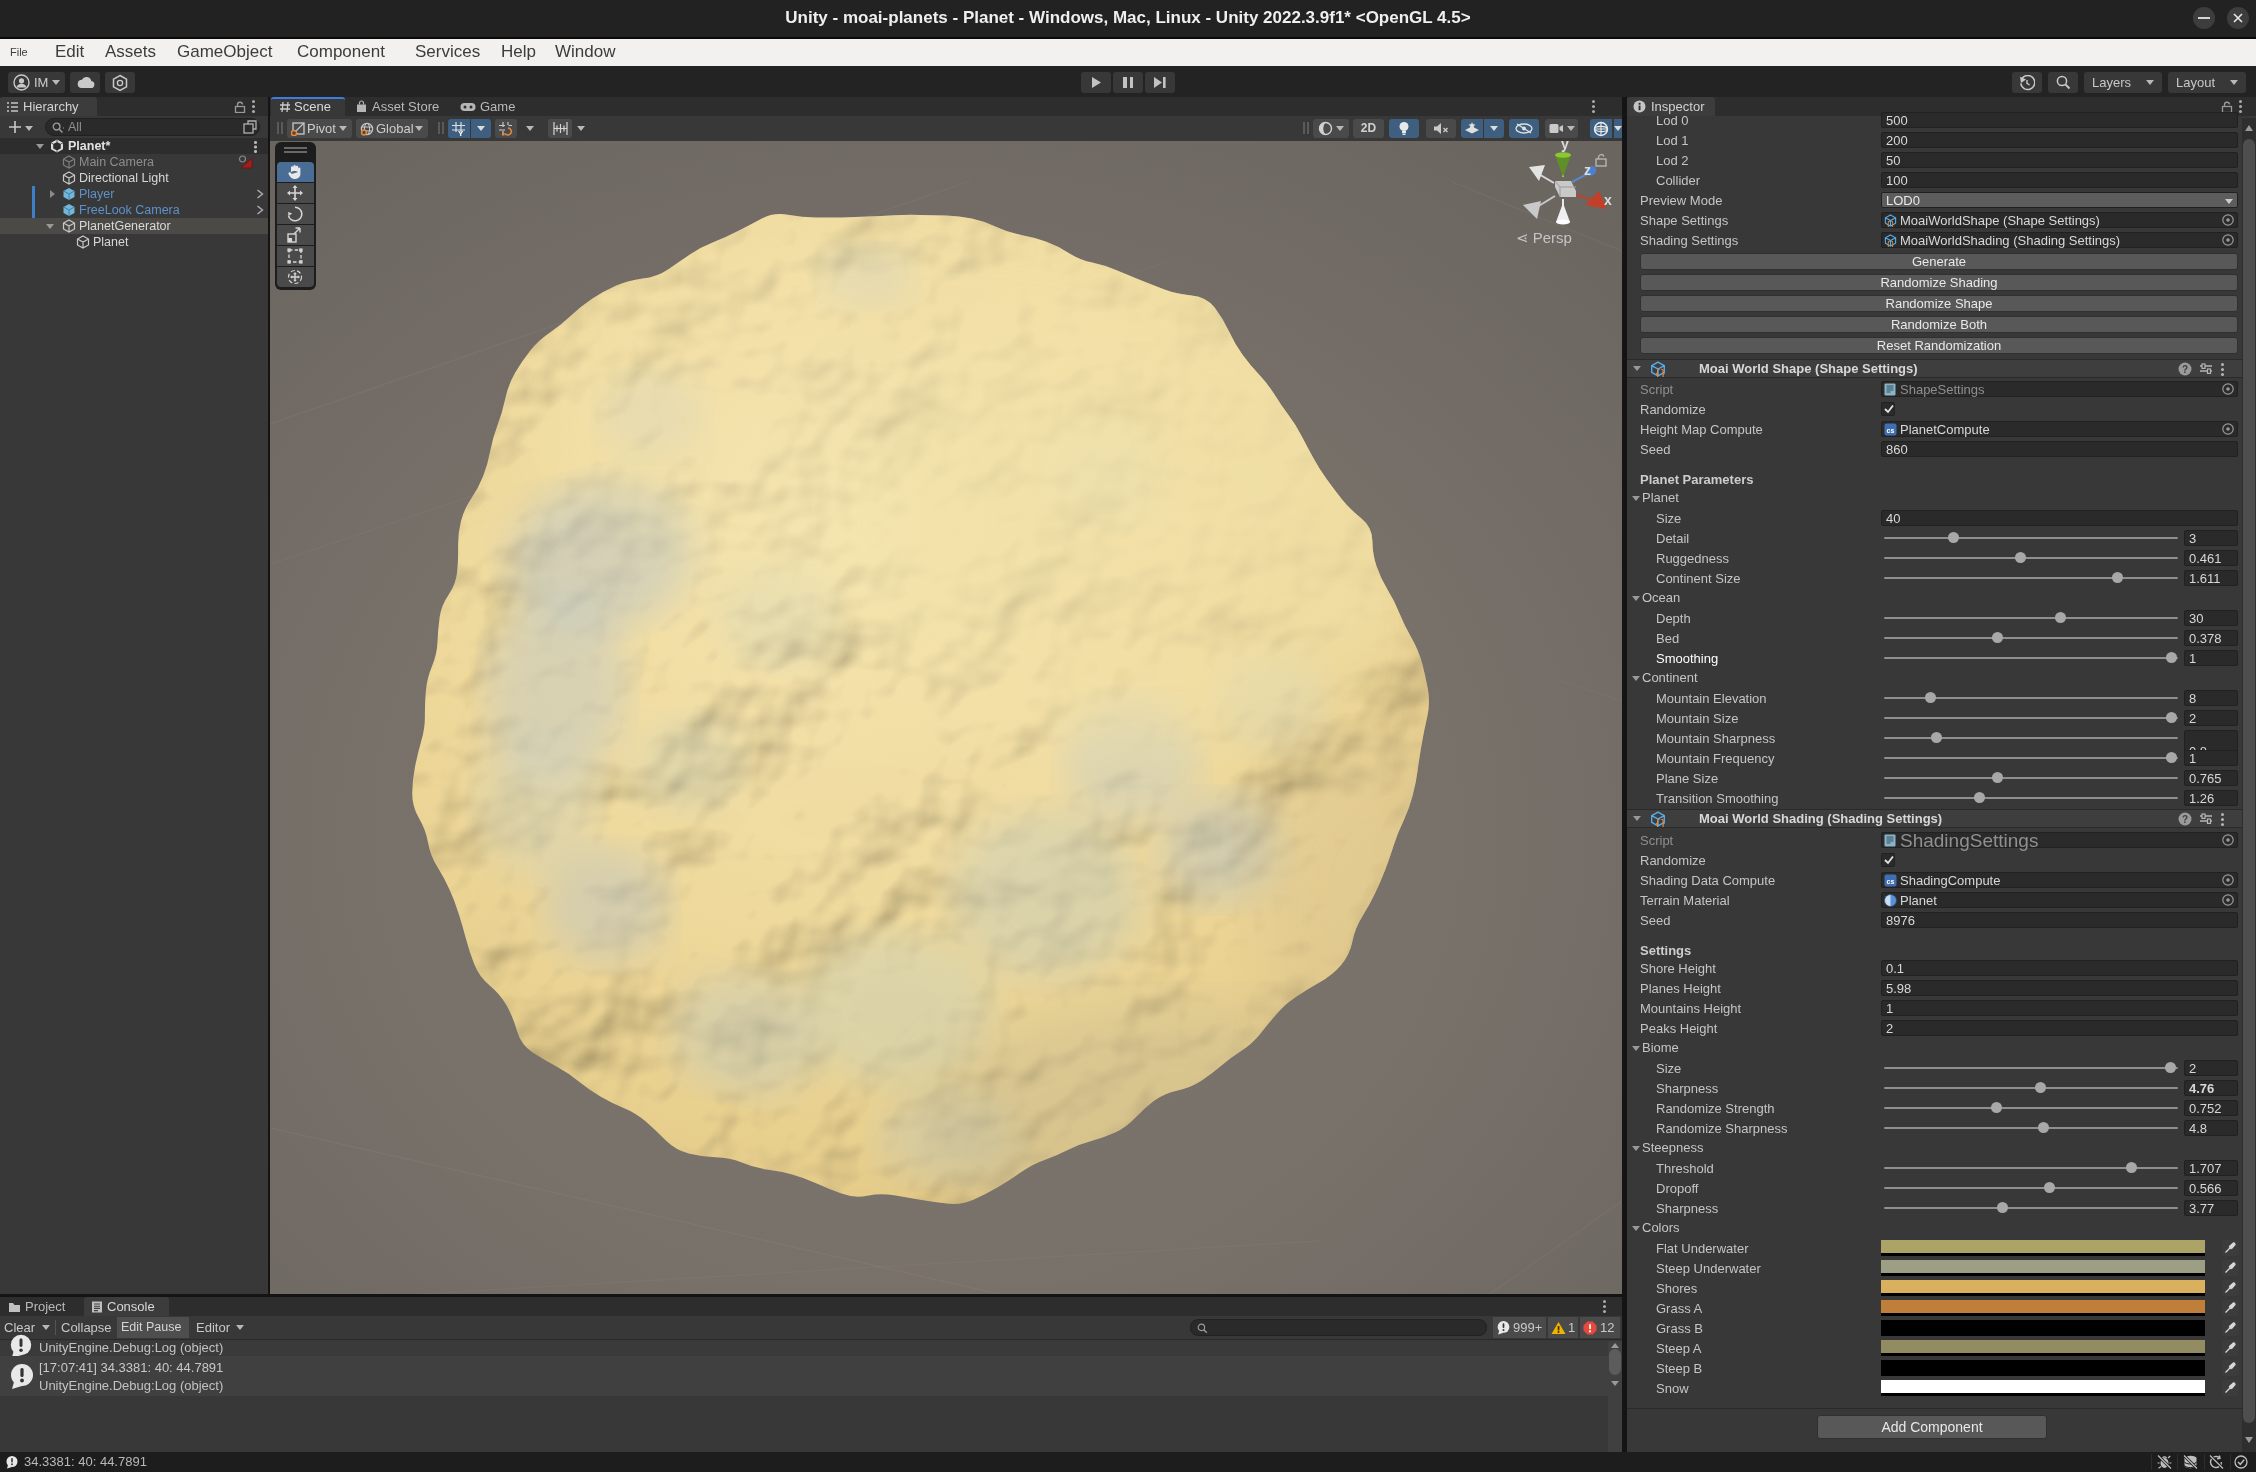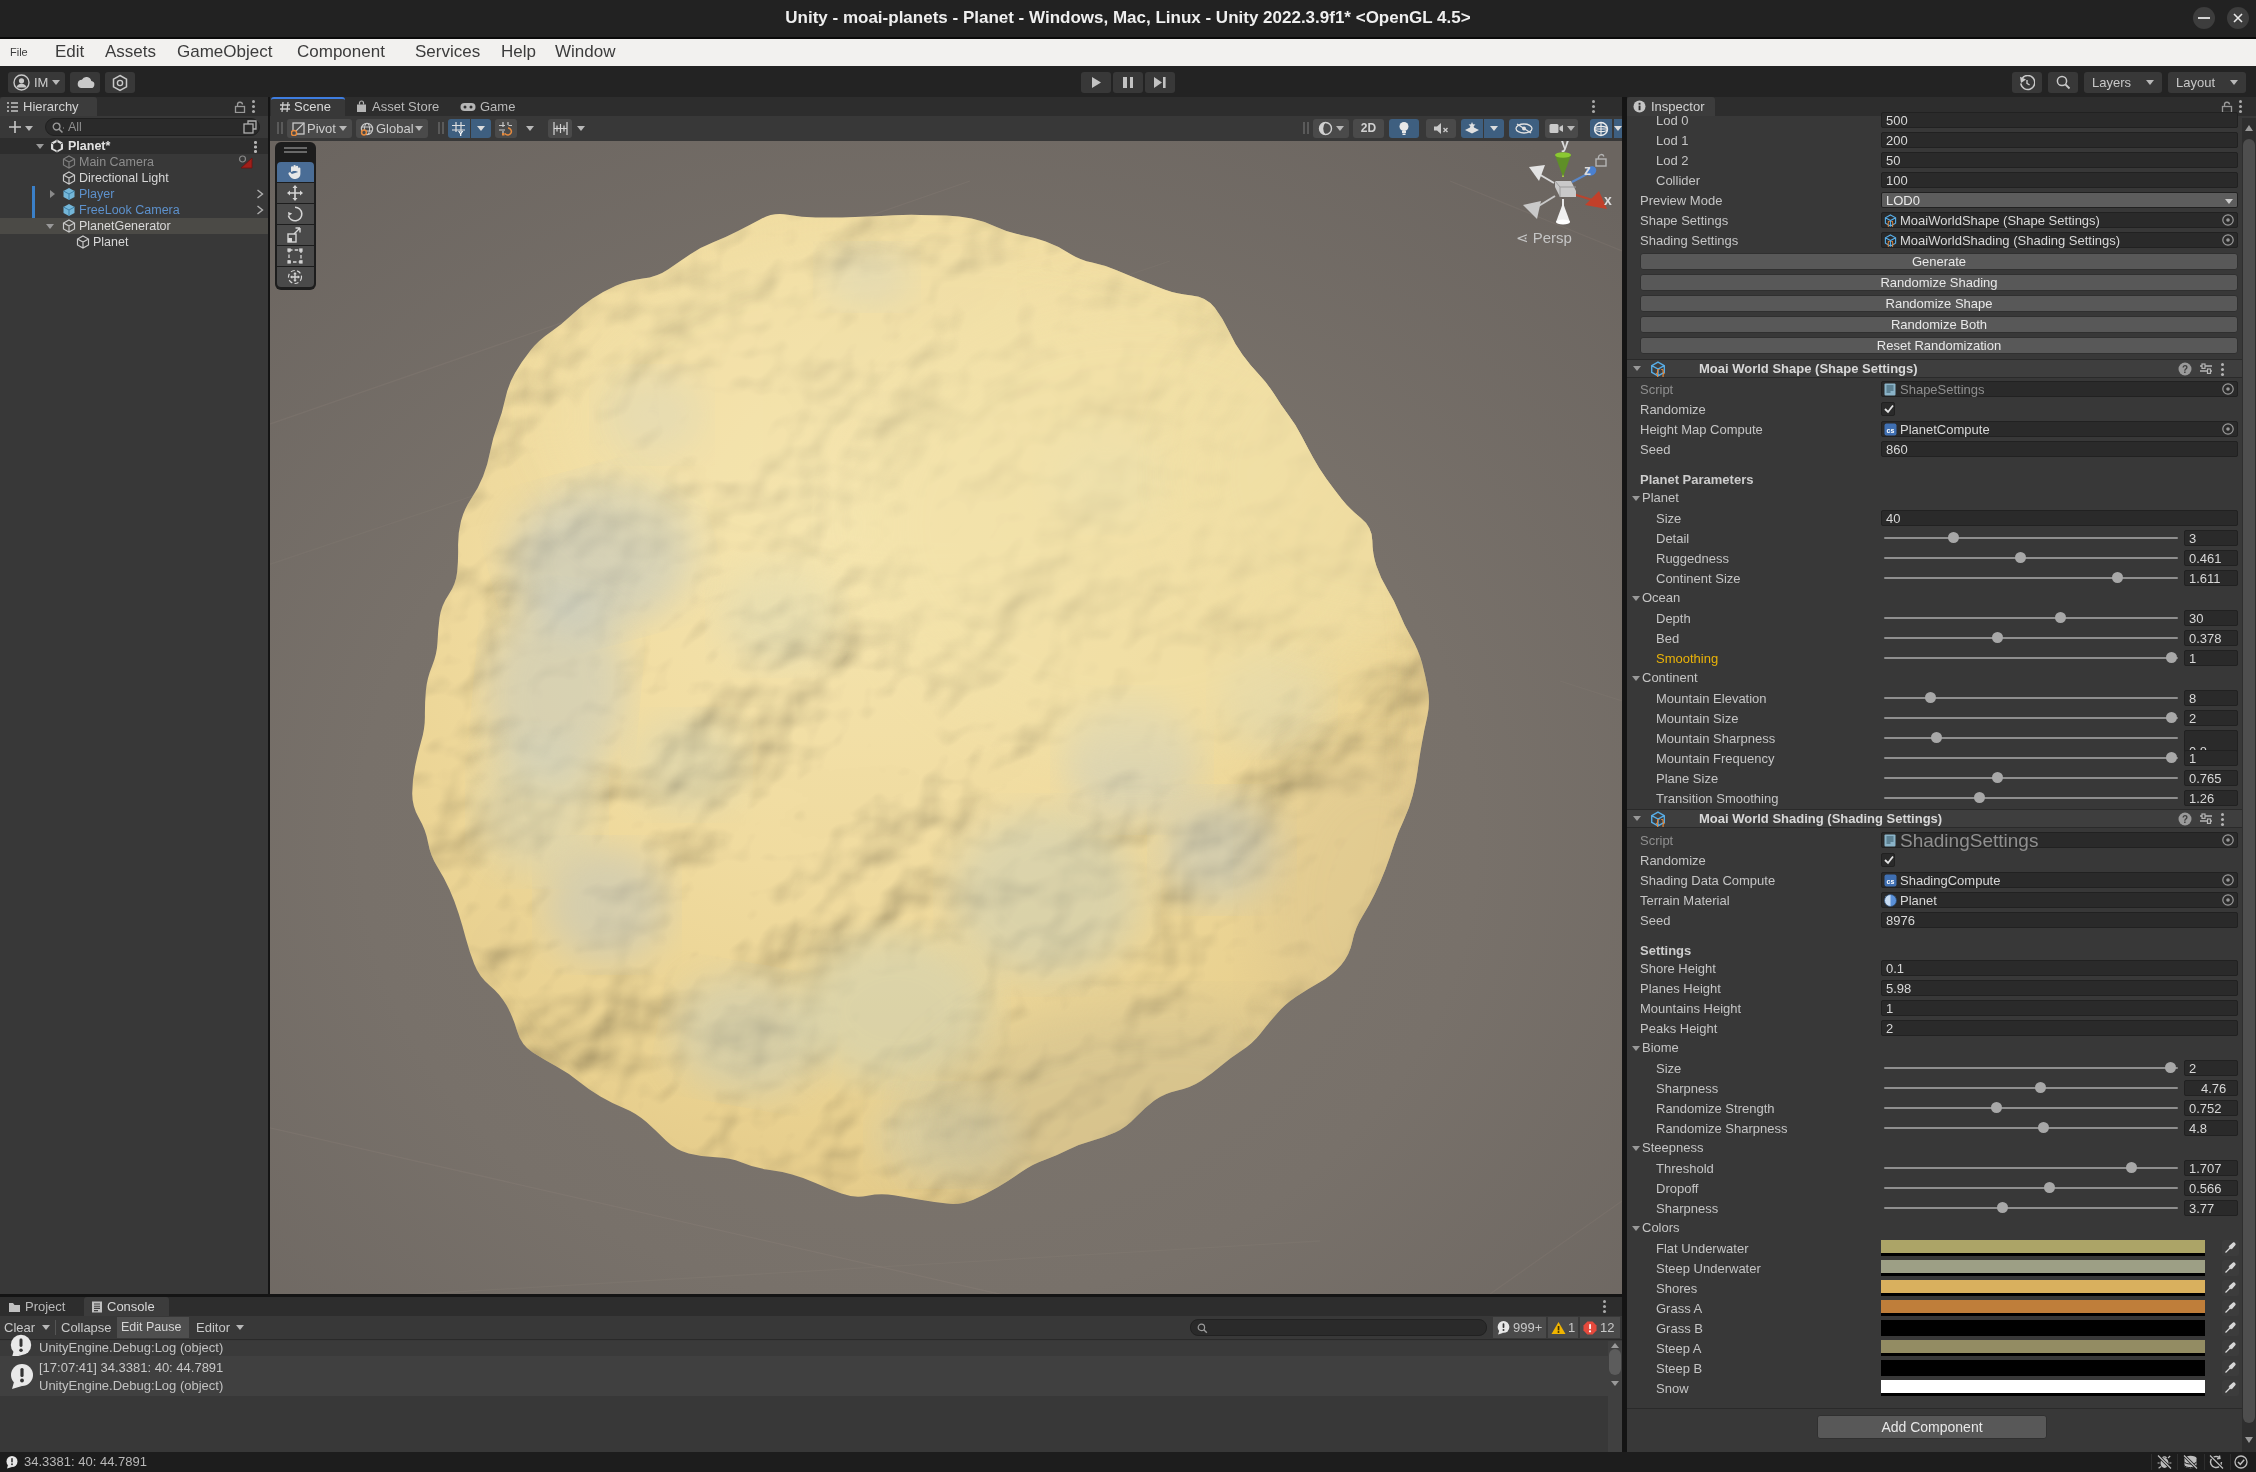--- a/index.html
+++ b/index.html
@@ -544,21 +544,21 @@
 <div class="abs tri-d" style="left:5px;top:499px;border-top-color:#999;"></div>
 <div class="lbl" style="left:15px;top:493px;color:#c5c5c5;">Ocean</div>
 <div class="lbl" style="left:29px;top:514px;color:#c5c5c5;">Depth</div>
 <div class="sldtrack" style="left:257px;top:520px;width:294px;"></div>
 <div class="sldknob" style="left:428px;top:515px;"></div>
 <div class="fld" style="left:557px;top:513px;width:54px;height:16px;background:#2a2a2a;color:#d8d8d8;padding:1px 4px;">30</div>
 <div class="lbl" style="left:29px;top:534px;color:#c5c5c5;">Bed</div>
 <div class="sldtrack" style="left:257px;top:540px;width:294px;"></div>
 <div class="sldknob" style="left:365px;top:535px;"></div>
 <div class="fld" style="left:557px;top:533px;width:54px;height:16px;background:#2a2a2a;color:#d8d8d8;padding:1px 4px;">0.378</div>
-<div class="lbl" style="left:29px;top:554px;color:#eab308;">Smoothing</div>
+<div class="lbl" style="left:29px;top:554px;color:#ffffff;">Smoothing</div>
 <div class="sldtrack" style="left:257px;top:560px;width:294px;"></div>
 <div class="sldknob" style="left:539px;top:555px;"></div>
 <div class="fld" style="left:557px;top:553px;width:54px;height:16px;background:#2a2a2a;color:#d8d8d8;padding:1px 4px;">1</div>
 <div class="abs tri-d" style="left:5px;top:579px;border-top-color:#999;"></div>
 <div class="lbl" style="left:15px;top:573px;color:#c5c5c5;">Continent</div>
 <div class="lbl" style="left:29px;top:594px;color:#c5c5c5;">Mountain Elevation</div>
 <div class="sldtrack" style="left:257px;top:600px;width:294px;"></div>
 <div class="sldknob" style="left:298px;top:595px;"></div>
 <div class="fld" style="left:557px;top:593px;width:54px;height:16px;background:#2a2a2a;color:#d8d8d8;padding:1px 4px;">8</div>
 <div class="lbl" style="left:29px;top:614px;color:#c5c5c5;">Mountain Size</div>
@@ -650,21 +650,21 @@
 <div class="lbl" style="left:13px;top:924px;color:#c5c5c5;">Peaks Height</div>
 <div class="abs tri-d" style="left:5px;top:949px;border-top-color:#999;"></div>
 <div class="lbl" style="left:15px;top:943px;color:#c5c5c5;">Biome</div>
 <div class="lbl" style="left:29px;top:964px;color:#c5c5c5;">Size</div>
 <div class="sldtrack" style="left:257px;top:970px;width:294px;"></div>
 <div class="sldknob" style="left:538px;top:965px;"></div>
 <div class="fld" style="left:557px;top:963px;width:54px;height:16px;background:#2a2a2a;color:#d8d8d8;padding:1px 4px;">2</div>
 <div class="lbl" style="left:29px;top:984px;color:#c5c5c5;">Sharpness</div>
 <div class="sldtrack" style="left:257px;top:990px;width:294px;"></div>
 <div class="sldknob" style="left:408px;top:985px;"></div>
-<div class="fld" style="left:557px;top:983px;width:54px;height:16px;background:#2a2a2a;color:#d8d8d8;padding:1px 16px;">4.76</div>
+<div class="fld" style="left:557px;top:983px;width:54px;height:16px;background:#2a2a2a;color:#d8d8d8;padding:1px 4px;font-weight:bold;">4.76</div>
 <div class="lbl" style="left:29px;top:1004px;color:#c5c5c5;">Randomize Strength</div>
 <div class="sldtrack" style="left:257px;top:1010px;width:294px;"></div>
 <div class="sldknob" style="left:364px;top:1005px;"></div>
 <div class="fld" style="left:557px;top:1003px;width:54px;height:16px;background:#2a2a2a;color:#d8d8d8;padding:1px 4px;">0.752</div>
 <div class="lbl" style="left:29px;top:1024px;color:#c5c5c5;">Randomize Sharpness</div>
 <div class="sldtrack" style="left:257px;top:1030px;width:294px;"></div>
 <div class="sldknob" style="left:411px;top:1025px;"></div>
 <div class="fld" style="left:557px;top:1023px;width:54px;height:16px;background:#2a2a2a;color:#d8d8d8;padding:1px 4px;">4.8</div>
 <div class="abs tri-d" style="left:5px;top:1049px;border-top-color:#999;"></div>
 <div class="lbl" style="left:15px;top:1043px;color:#c5c5c5;">Steepness</div>

